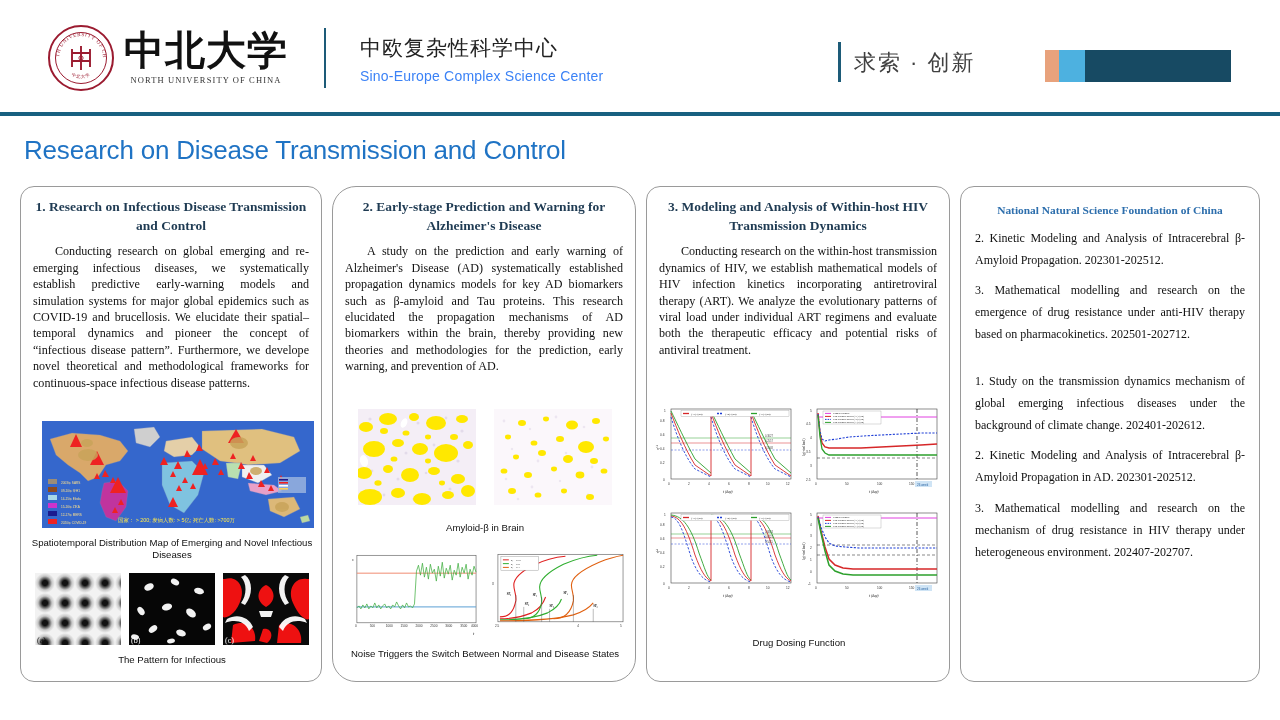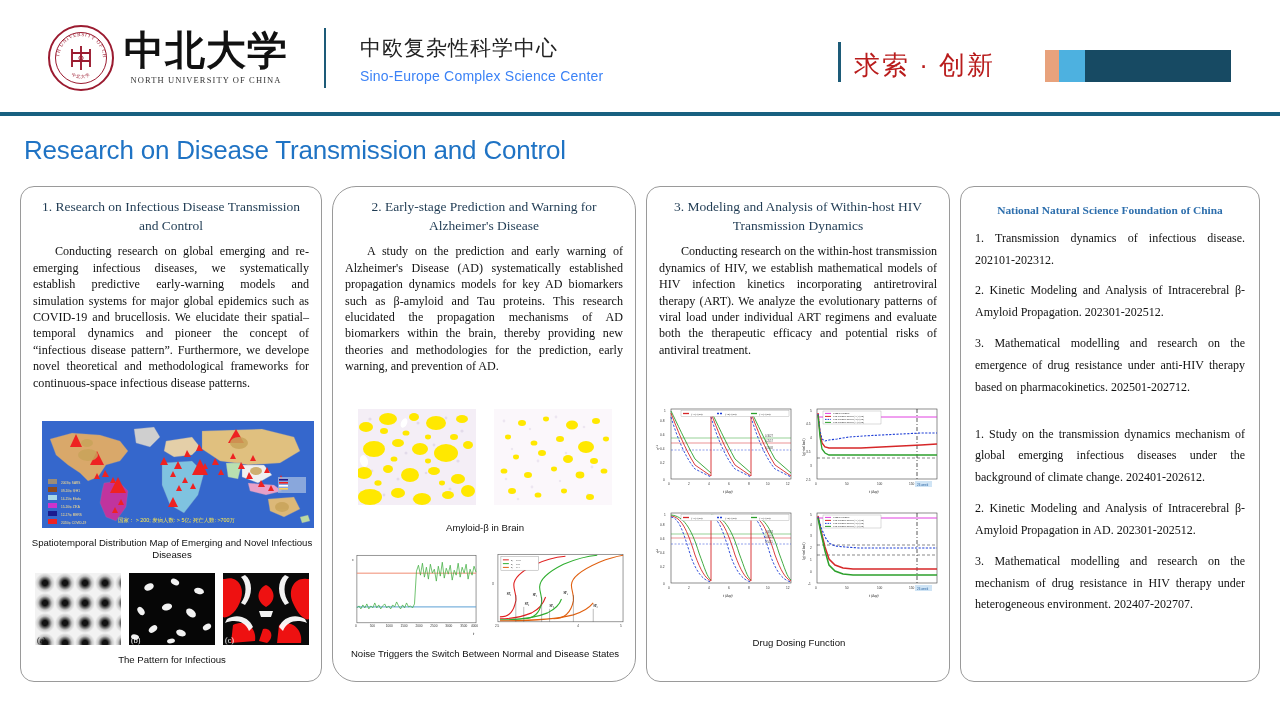--- a/index.html
+++ b/index.html
@@ -17,21 +17,21 @@
   .seal:before{content:"";position:absolute;left:5px;top:5px;right:5px;bottom:5px;border-radius:50%;border:1px solid #9b1b30;}
   .seal-ring-text{position:absolute;left:0;top:0;width:100%;height:100%;}
   .cn-name{font-family:"Liberation Serif", serif;font-size:40px;color:#111;font-weight:700;letter-spacing:1px;line-height:1;}
   .cn-name-block{display:flex;flex-direction:column;align-items:center;}
   .en-name{font-family:"Liberation Serif", serif;font-size:8.5px;color:#333;letter-spacing:1.1px;margin-top:4px;}
   .hdr-divider{position:absolute;left:324px;top:28px;width:2px;height:60px;background:#1d5b78;}
   .center-names{position:absolute;left:360px;top:34px;}
   .center-cn{font-family:"Liberation Sans", sans-serif;font-size:21px;color:#222;letter-spacing:1px;}
   .center-en{font-family:"Liberation Sans", sans-serif;font-size:14px;color:#3b82f6;margin-top:6px;letter-spacing:.2px;text-align:center;}
   .motto-divider{position:absolute;left:838px;top:42px;width:3px;height:40px;background:#1d5b78;}
-  .motto{position:absolute;left:854px;top:48px;font-family:"Liberation Sans", sans-serif;font-size:26px;color:#b91c1c;letter-spacing:2px;}
+  .motto{position:absolute;left:854px;top:48px;font-family:"Liberation Sans", sans-serif;font-size:22px;color:#404040;letter-spacing:2px;}
   .bars{position:absolute;left:1045px;top:50px;display:flex;height:32px;}
   .bar-a{width:14px;background:#e8a27c;}
   .bar-b{width:26px;background:#4db1e0;}
   .bar-c{width:146px;background:#174a63;}
   .hdr-rule{position:absolute;left:0;top:112px;width:1280px;height:4px;background:#176080;}
 
   
   .page-title{
     position:absolute;left:24px;top:135px;
     font-family:"Liberation Sans", sans-serif;font-weight:normal;font-size:26px;
@@ -43,21 +43,21 @@
     position:absolute;top:186px;height:496px;
     border:1.3px solid #9a9a9a;border-radius:14px;background:#fff;
     box-sizing:border-box;
   }
   #card1{left:20px;width:302px;}
   #card2{left:332px;width:304px;border-radius:24px;}
   #card3{left:646px;width:304px;}
   #card4{left:960px;width:300px;}
 
   .card-title{
-    font-family:"Liberation Serif", serif;font-weight:normal;font-size:13.5px;
+    font-family:"Liberation Serif", serif;font-weight:bold;font-size:13.5px;
     color:#1f3b53;text-align:center;line-height:1.38;
     padding:11px 12px 0 12px;
   }
   .card-body{
     font-family:"Liberation Serif", serif;font-size:12.1px;color:#111;
     text-align:justify;text-justify:inter-word;line-height:1.36;
     padding:8px 12px 0 12px;text-indent:22px;
   }
   .fig-cap{
     font-family:"Liberation Sans", sans-serif;font-size:9.6px;color:#111;
@@ -650,21 +650,20 @@
         <text x="68" y="90" font-size="3.6" fill="#111" font-family="Liberation Serif, serif" font-style="italic">t (day)</text>
         <text x="4" y="44" font-size="3" fill="#111" font-family="Liberation Serif, serif" transform="rotate(-90 4 44)" text-anchor="middle">lg( viral load )</text>
       </svg>
     </div>
     <div class="fig-cap" style="position:absolute;left:10px;top:445px;width:284px;">Drug Dosing Function</div>
   </div>
 
   <div class="card" id="card4">
     <div class="c4-inner">
       <div class="fund-head">National Natural Science Foundation of China</div>
-      <div class="fund-item">1. Transmission dynamics of infectious disease. 202101-202312.</div>
       <div class="fund-item">2. Kinetic Modeling and Analysis of Intracerebral β-Amyloid Propagation. 202301-202512.</div>
       <div class="fund-item">3. Mathematical modelling and research on the emergence of drug resistance under anti-HIV therapy based on pharmacokinetics. 202501-202712.</div>
       <div class="c4-gap"></div>
       <div class="fund-item">1. Study on the transmission dynamics mechanism of global emerging infectious diseases under the background of climate change. 202401-202612.</div>
       <div class="fund-item">2. Kinetic Modeling and Analysis of Intracerebral β-Amyloid Propagation in AD. 202301-202512.</div>
       <div class="fund-item">3. Mathematical modelling and research on the mechanism of drug resistance in HIV therapy under heterogeneous environment. 202407-202707.</div>
     </div>
   </div>
 
 </div>

